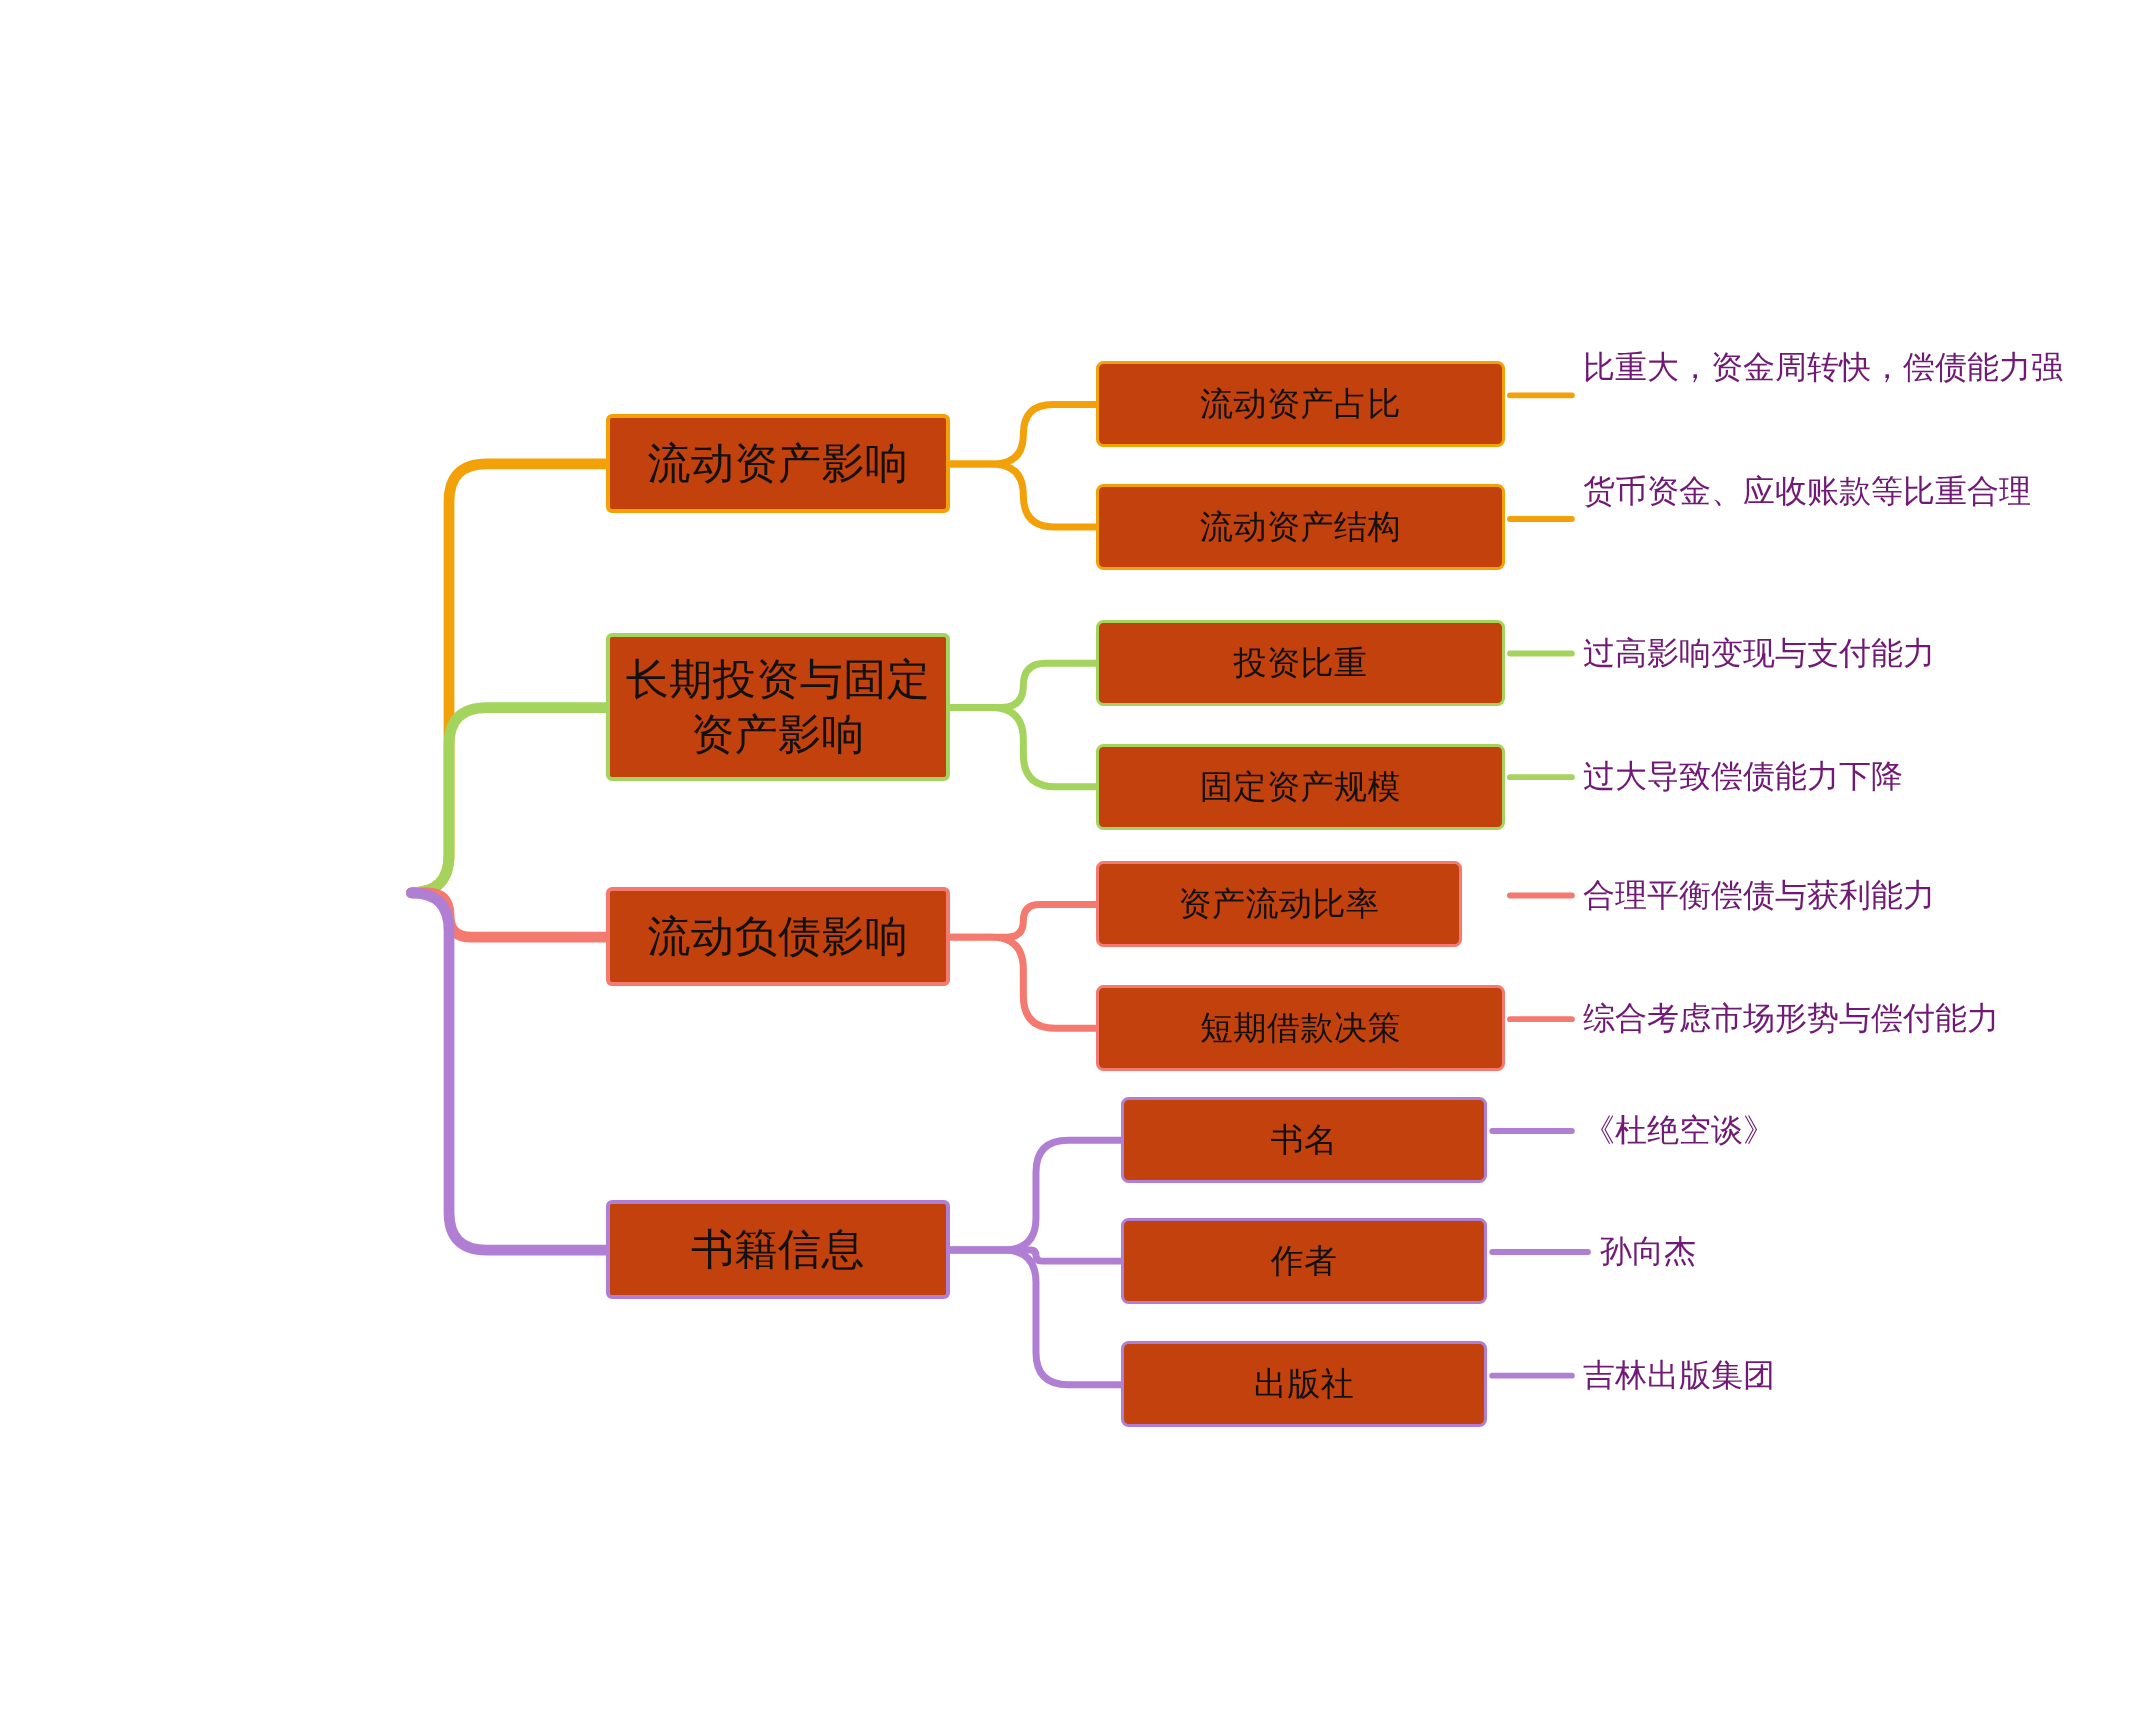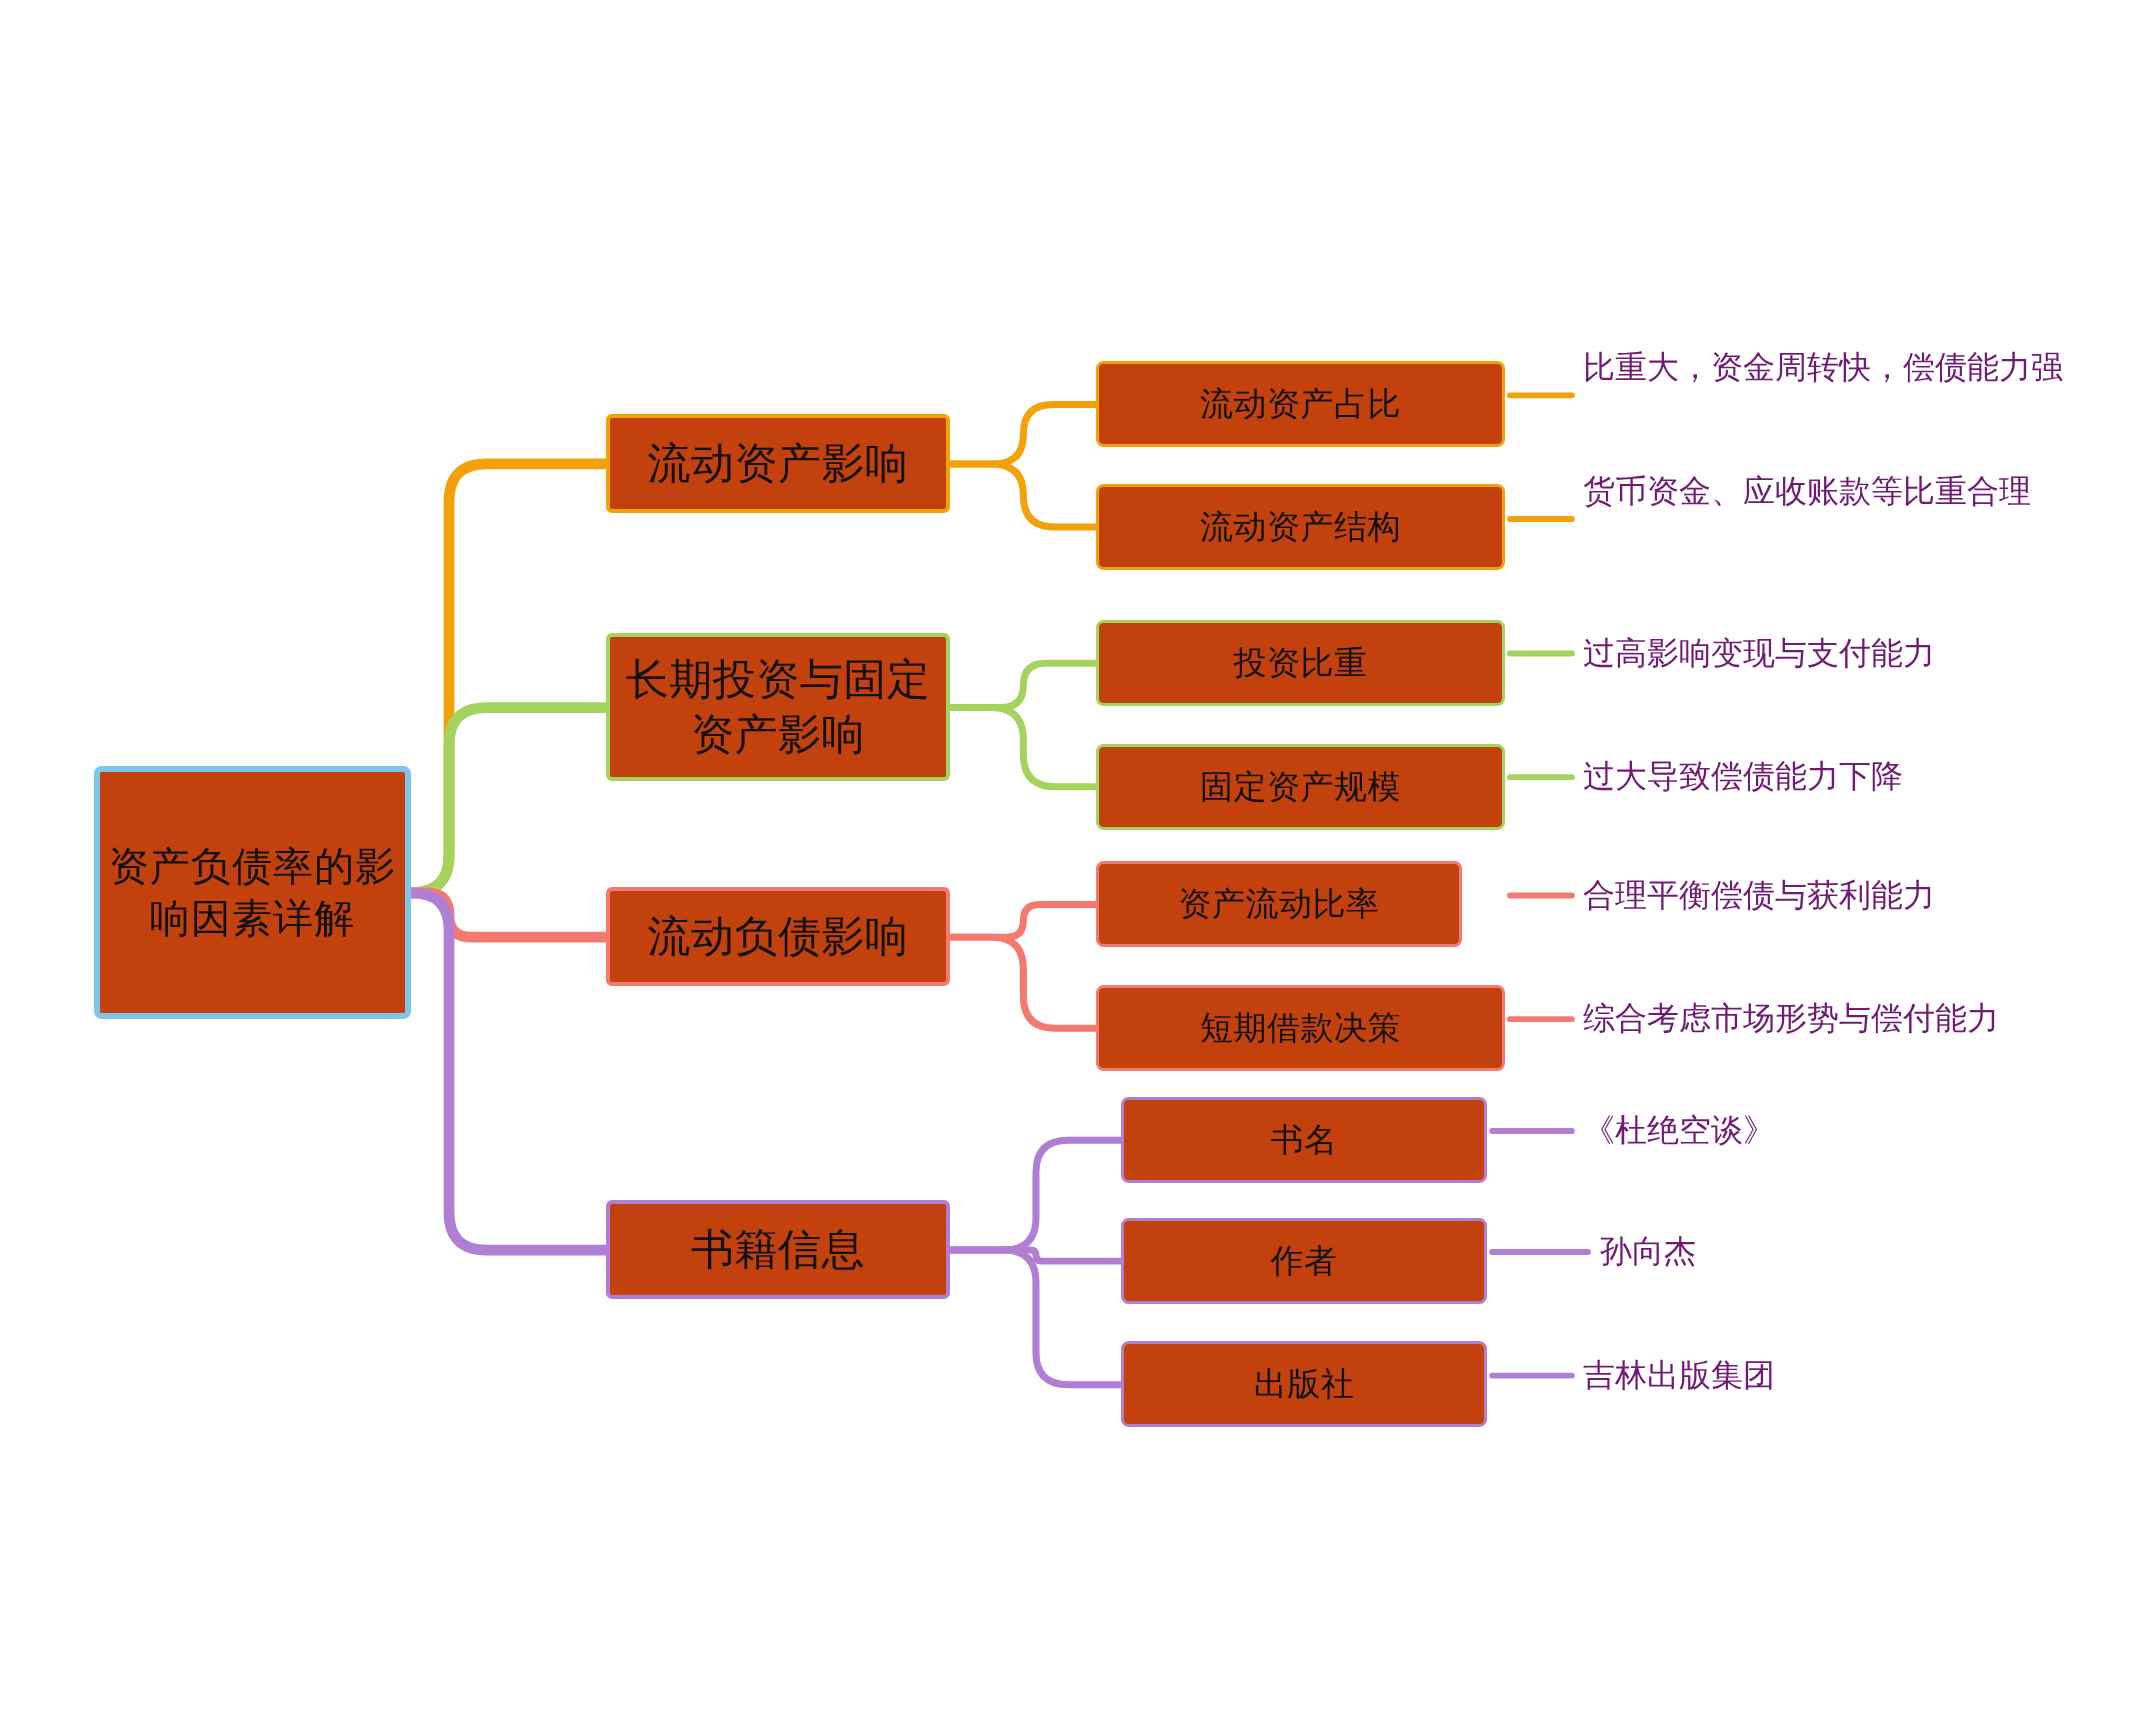--- a/index.html
+++ b/index.html
@@ -168,23 +168,20 @@
       <path d="M 2808 965 L 2923 965" fill="none" stroke="#F2A208" stroke-width="11" stroke-linecap="round" stroke-linejoin="round"></path>
       <path d="M 2808 1215 L 2923 1215" fill="none" stroke="#A5D45E" stroke-width="11" stroke-linecap="round" stroke-linejoin="round"></path>
       <path d="M 2808 1445 L 2923 1445" fill="none" stroke="#A5D45E" stroke-width="11" stroke-linecap="round" stroke-linejoin="round"></path>
       <path d="M 2808 1665 L 2923 1665" fill="none" stroke="#F4796F" stroke-width="11" stroke-linecap="round" stroke-linejoin="round"></path>
       <path d="M 2808 1895 L 2923 1895" fill="none" stroke="#F4796F" stroke-width="11" stroke-linecap="round" stroke-linejoin="round"></path>
       <path d="M 2775 2103 L 2923 2103" fill="none" stroke="#B07FD4" stroke-width="11" stroke-linecap="round" stroke-linejoin="round"></path>
       <path d="M 2775 2328 L 2953 2328" fill="none" stroke="#B07FD4" stroke-width="11" stroke-linecap="round" stroke-linejoin="round"></path>
       <path d="M 2775 2558 L 2923 2558" fill="none" stroke="#B07FD4" stroke-width="11" stroke-linecap="round" stroke-linejoin="round"></path>
     </svg>
 
-  <div class="node node-root" id="root-node" style="left: 94px; top: 766px; width: 317px; height: 253px; border-color: rgb(127, 197, 232);">
-    <span>资产负债率的影响因素详解</span>
-  </div>
 
   <div class="node node-branch" id="branch-1" style="left: 606px; top: 414px; width: 344px; height: 99px; border-color: rgb(242, 162, 8);">
     <span>流动资产影响</span>
   </div>
   <div class="node node-sub" id="sub-1-1" style="left: 1096px; top: 361px; width: 409px; height: 86px; border-color: rgb(242, 162, 8);">
     <span>流动资产占比</span>
   </div>
   <div class="leaf" id="leaf-1-1" style="left: 1583px; top: 344px; width: 484px; height: 102px; align-items: flex-start;">
     <span class="leaf-inner">比重大，资金周转快，偿债能力强</span>
   </div>

